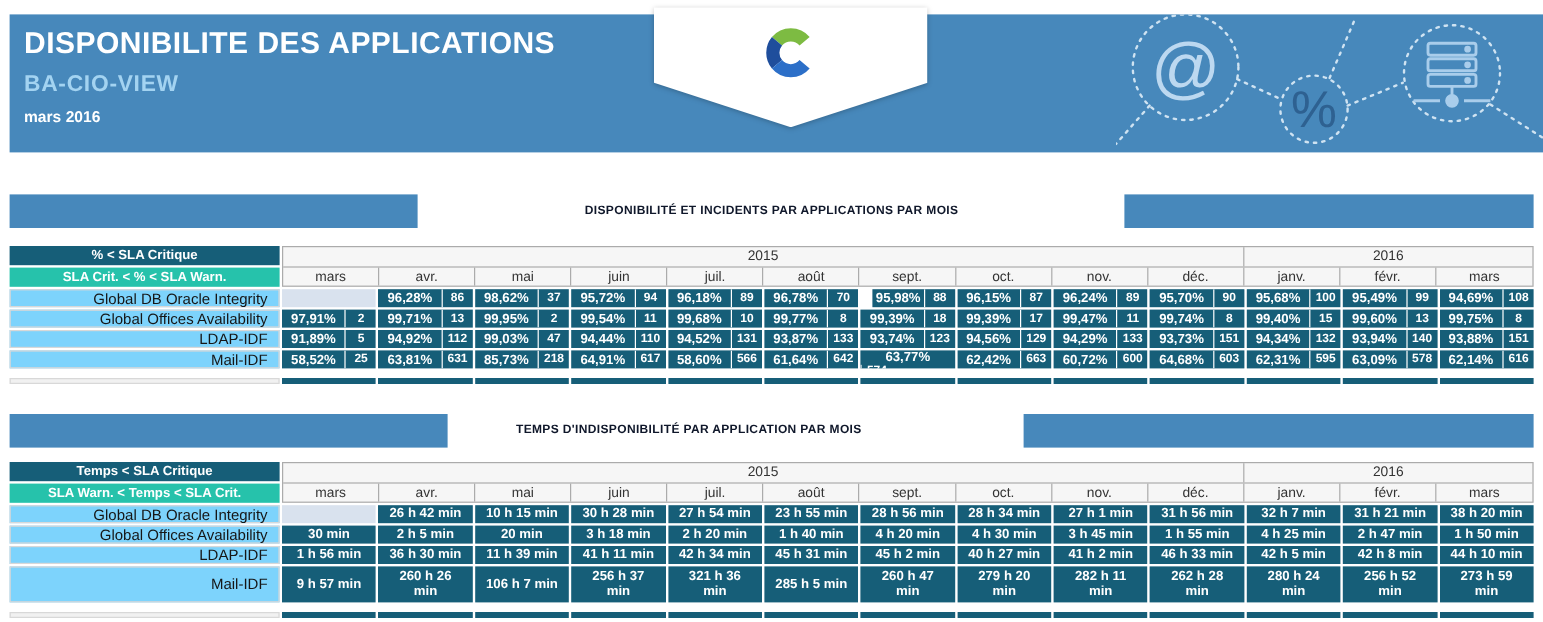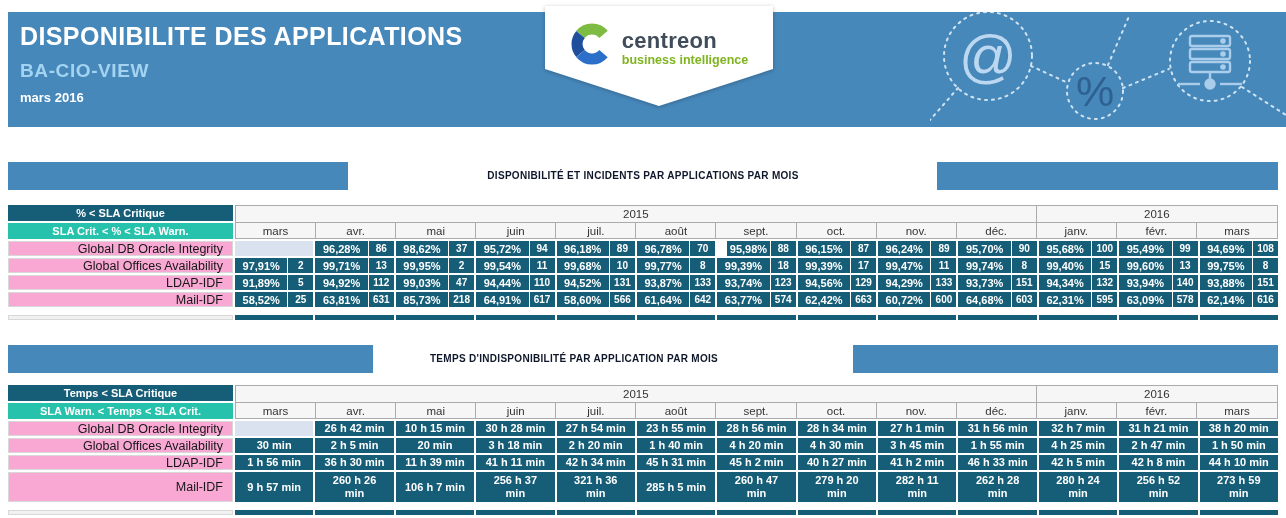--- a/index.html
+++ b/index.html
@@ -39,21 +39,21 @@
          box-sizing:border-box;display:flex;flex-direction:column;}
   .yrow,.mrow{display:grid;grid-template-columns:repeat(13,1fr);}
   .yrow{height:16px;border-bottom:1px solid #ABABAB;}
   .mrow{flex:1;}
   .ycell,.mcell{display:flex;align-items:center;justify-content:center;font-size:11.5px;
                 color:#333;box-sizing:border-box;}
   .ycell{border-right:1px solid #ABABAB;}
   .ycell:last-child{border-right:none;}
   .mcell{border-right:1px solid #ABABAB;}
   .mcell:last-child{border-right:none;}
-  .rlabel{grid-column:1;background:#f9a8d4;border:1px solid #D8D8D8;box-sizing:border-box;
+  .rlabel{grid-column:1;background:#7dd3fc;border:1px solid #D8D8D8;box-sizing:border-box;
           display:flex;align-items:center;justify-content:flex-end;padding-right:9px;
           font-size:12.5px;color:#161616;}
   .dcell{background:#165E78;color:#fff;display:flex;align-items:stretch;overflow:hidden;}
   .dcell.empty{background:#D9E2EE;}
   .pct{flex:1;display:flex;align-items:center;justify-content:center;
        font-size:11px;font-weight:bold;}
   .cnt{width:25px;border-left:1px solid #fff;display:flex;align-items:center;justify-content:center;
        font-size:10px;font-weight:bold;}
   .tcell{flex:1;display:flex;align-items:center;justify-content:center;
          font-size:11px;font-weight:bold;white-space:pre-line;text-align:center;line-height:13px;}
@@ -70,24 +70,20 @@
 
 <div class="abs badge-wrap">
   <div class="badge">
     <div class="logo-row">
       <span>
         <svg width="44" height="52" viewBox="0 0 44 52">
           <path d="M 33.5 14.4 A 15 15 0 0 0 10.5 14.4" fill="none" stroke="#7DBB42" stroke-width="11"></path>
           <path d="M 10.5 14.4 A 15 15 0 0 0 10.5 33.6" fill="none" stroke="#1F4E9C" stroke-width="11"></path>
           <path d="M 10.5 33.6 A 15 15 0 0 0 33.5 33.6" fill="none" stroke="#2C6FC8" stroke-width="11"></path>
         </svg>
-      </span>
-      <span class="logo-text">
-        <div class="logo-brand">centreon</div>
-        <div class="logo-tag">business intelligence</div>
       </span>
     </div>
   </div>
 </div>
 
 <svg class="abs" style="left:930px;top:12px;" width="356" height="115" viewBox="0 0 356 115">
   <g stroke="#CFE3F2" stroke-width="2" stroke-dasharray="2 5" stroke-linecap="round" fill="none">
     <line x1="28" y1="76" x2="0" y2="108"></line>
     <line x1="101" y1="54" x2="136" y2="70"></line>
     <line x1="178" y1="53" x2="200" y2="2"></line>
@@ -314,21 +310,21 @@
       <span class="cnt">617</span>
     </div>
     <div class="dcell" style="grid-area: 6 / 6;">
       <span class="pct">58,60%</span>
       <span class="cnt">566</span>
     </div>
     <div class="dcell" style="grid-area: 6 / 7;">
       <span class="pct">61,64%</span>
       <span class="cnt">642</span>
     </div>
-    <div class="dcell" style="grid-area: 6 / 8;">
+    <div class="dcell" style="grid-area: 6 / 8; flex-direction: column;">
       <span class="pct">63,77%</span>
       <span class="cnt">574</span>
     </div>
     <div class="dcell" style="grid-area: 6 / 9;">
       <span class="pct">62,42%</span>
       <span class="cnt">663</span>
     </div>
     <div class="dcell" style="grid-area: 6 / 10;">
       <span class="pct">60,72%</span>
       <span class="cnt">600</span>

